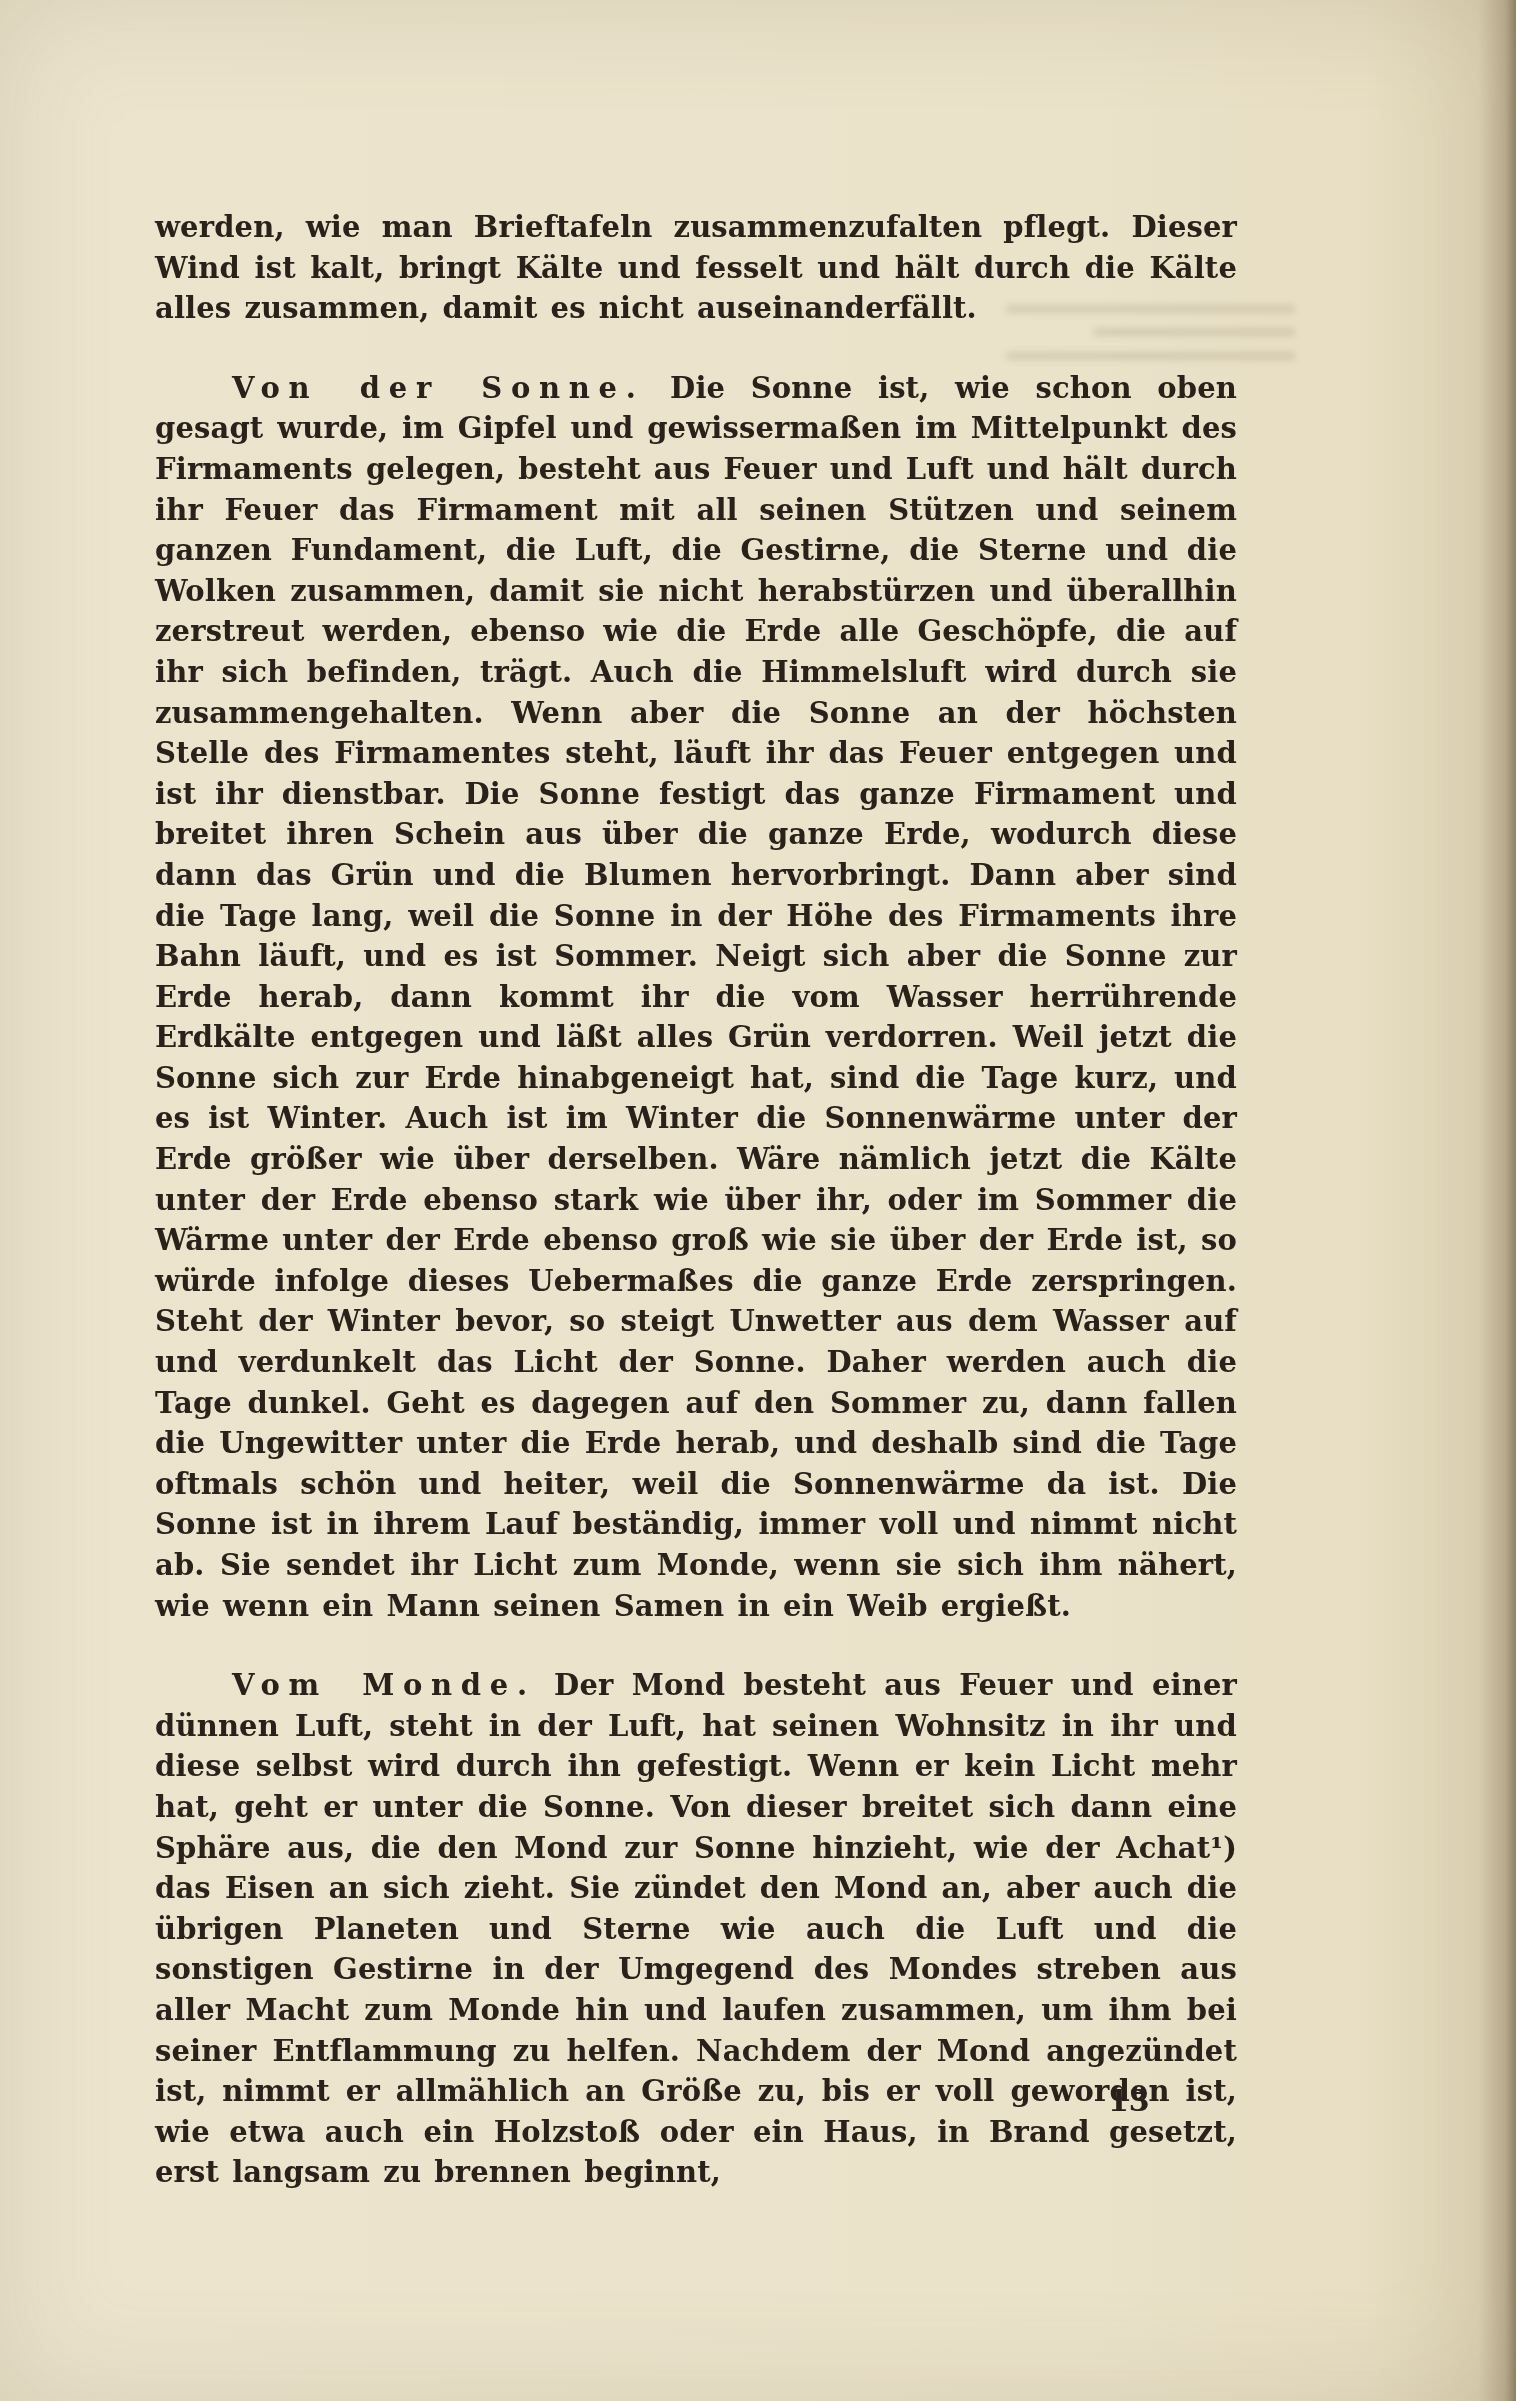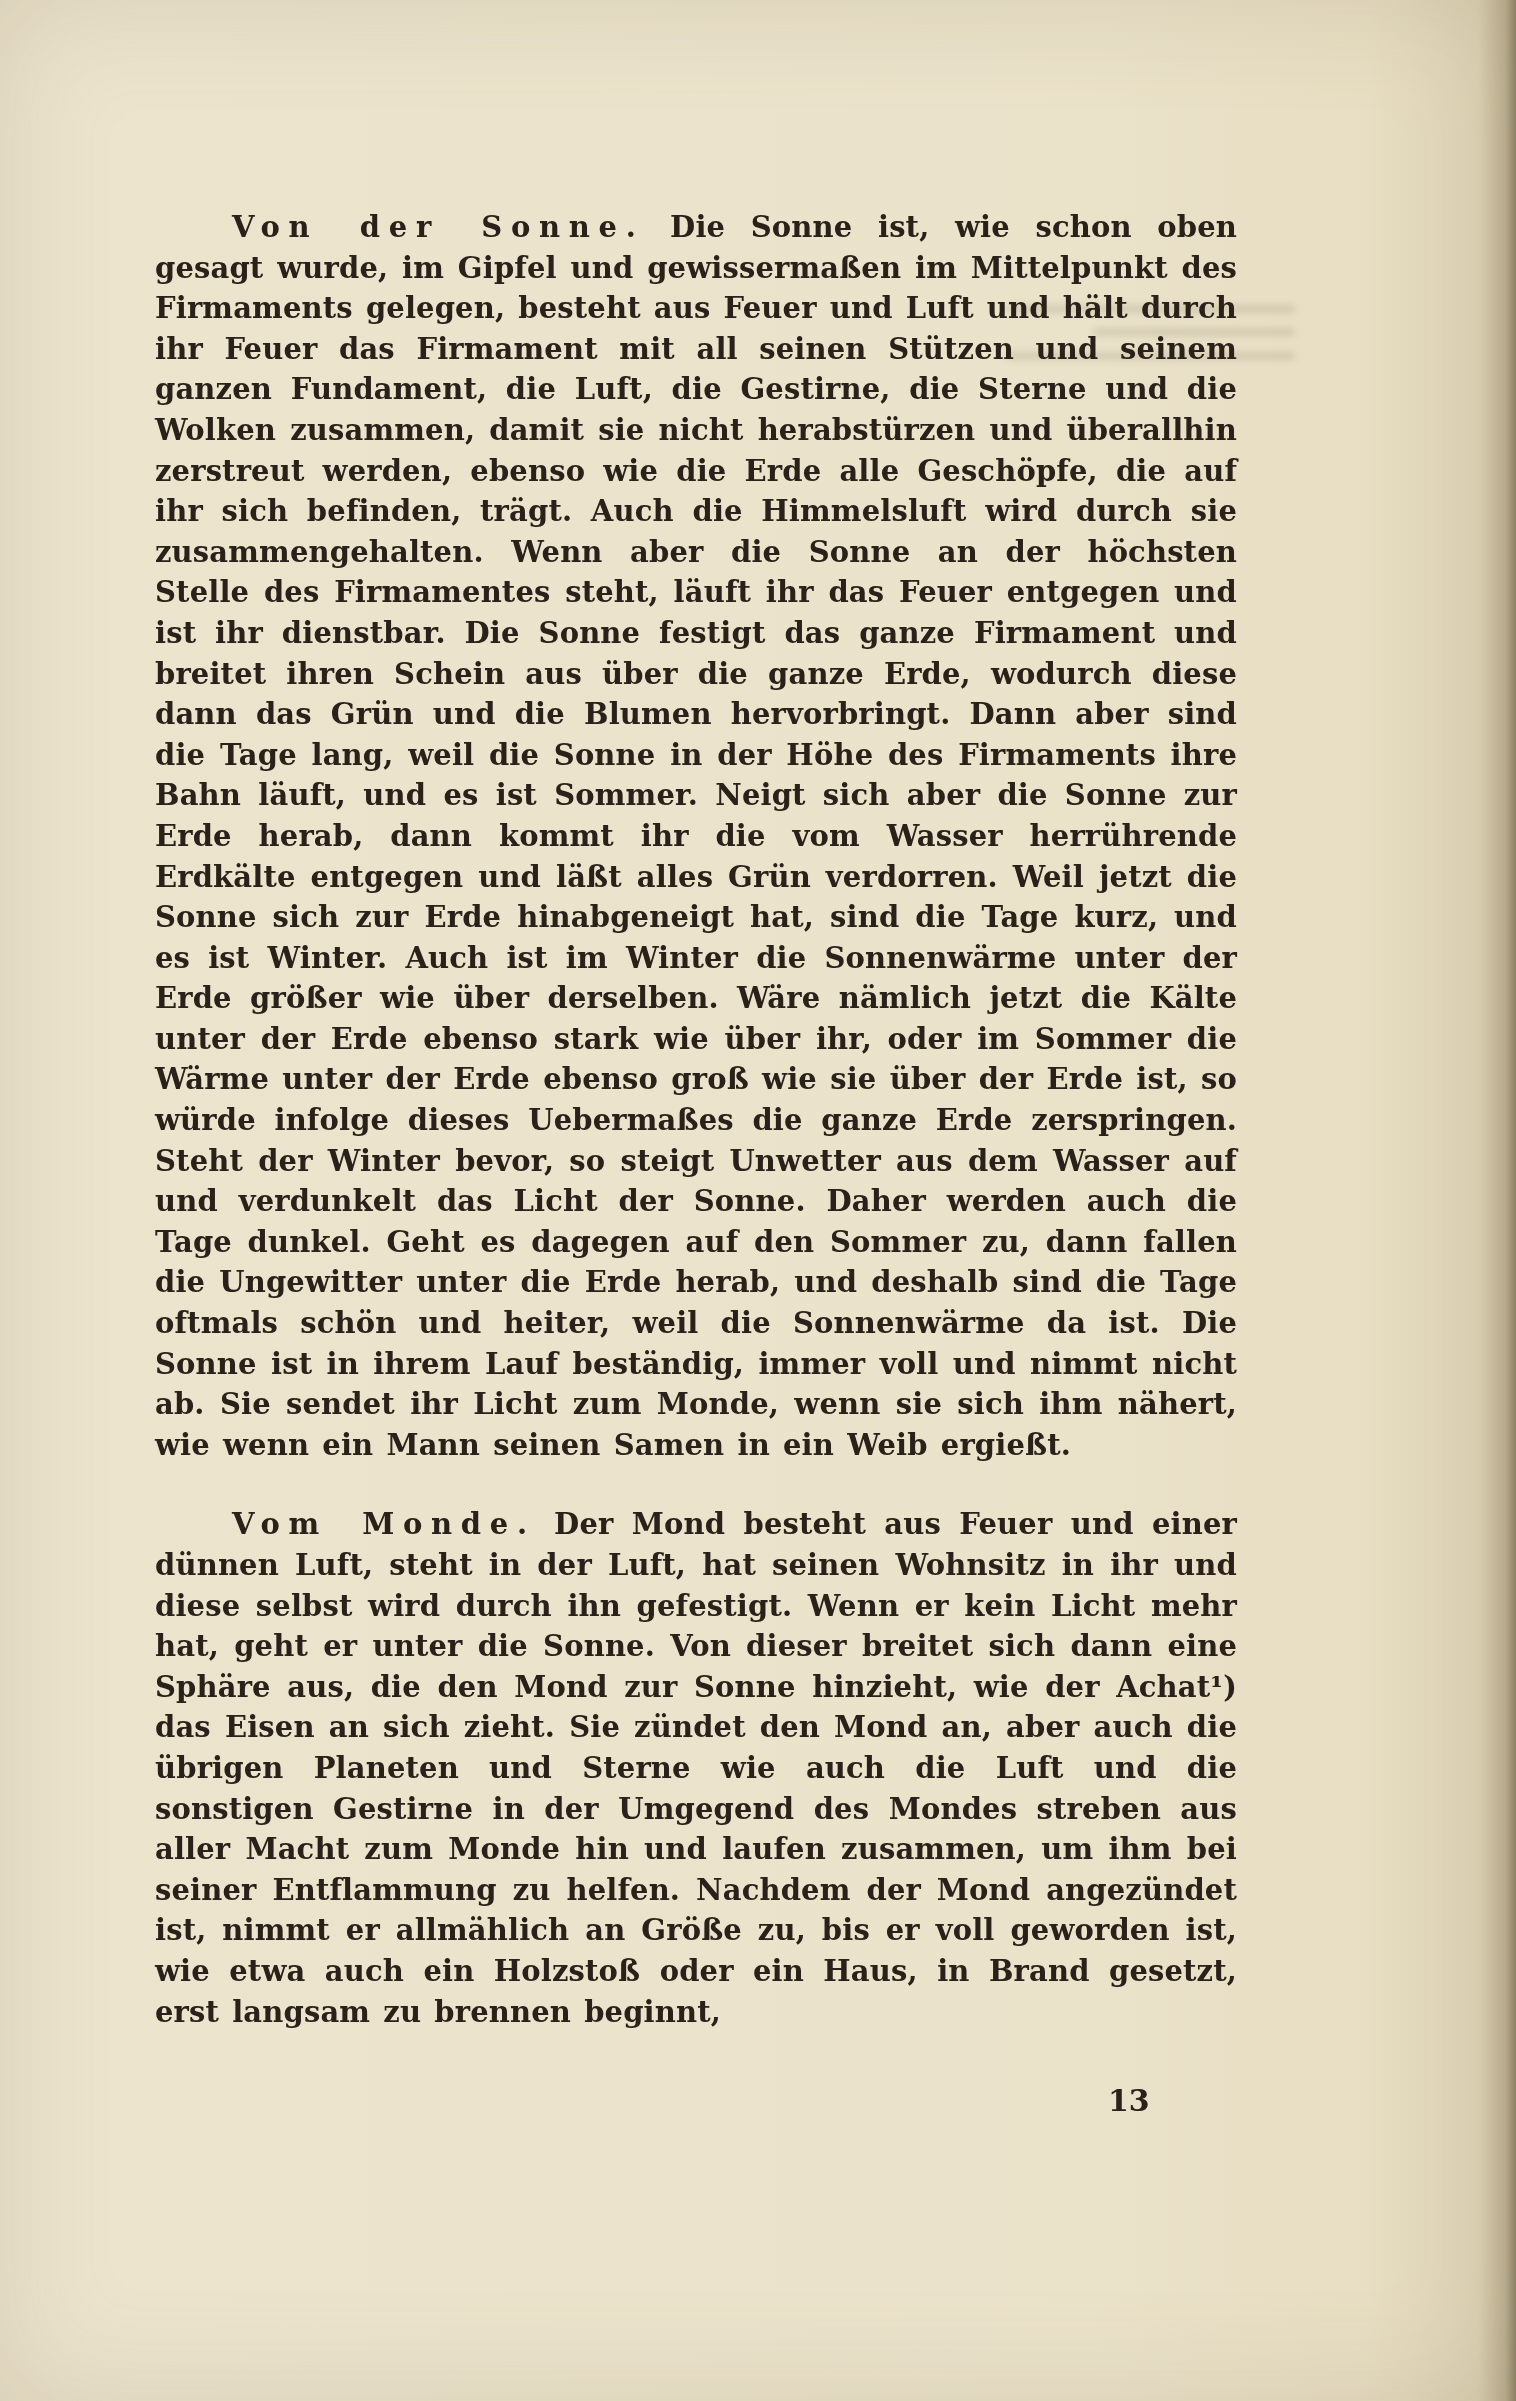--- a/index.html
+++ b/index.html
@@ -82,20 +82,21 @@
 <div class="page-vignette"></div>
 
 <div class="ghost">
   <div class="gl"></div>
   <div class="gl short"></div>
   <div class="gl"></div>
 </div>
 
 <main class="textblock">
 
+  <p class="para">werden, wie man Brieftafeln zusammenzufalten pflegt. Dieser Wind ist kalt, bringt Kälte und fesselt und hält durch die Kälte alles zusammen, damit es nicht auseinanderfällt.</p>
 
   <p class="para indent"><span class="spaced">Von der Sonne.</span> <span>Die Sonne ist, wie schon oben gesagt wurde, im Gipfel und gewissermaßen im Mittelpunkt des Firmaments gelegen, besteht aus Feuer und Luft und hält durch ihr Feuer das Firmament mit all seinen Stützen und seinem ganzen Fundament, die Luft, die Gestirne, die Sterne und die Wolken zusammen, damit sie nicht herabstürzen und überallhin zerstreut werden, ebenso wie die Erde alle Geschöpfe, die auf ihr sich befinden, trägt. Auch die Himmelsluft wird durch sie zusammengehalten. Wenn aber die Sonne an der höchsten Stelle des Firmamentes steht, läuft ihr das Feuer entgegen und ist ihr dienstbar. Die Sonne festigt das ganze Firmament und breitet ihren Schein aus über die ganze Erde, wodurch diese dann das Grün und die Blumen hervorbringt. Dann aber sind die Tage lang, weil die Sonne in der Höhe des Firmaments ihre Bahn läuft, und es ist Sommer. Neigt sich aber die Sonne zur Erde herab, dann kommt ihr die vom Wasser herrührende Erdkälte entgegen und läßt alles Grün verdorren. Weil jetzt die Sonne sich zur Erde hinabgeneigt hat, sind die Tage kurz, und es ist Winter. Auch ist im Winter die Sonnenwärme unter der Erde größer wie über derselben. Wäre nämlich jetzt die Kälte unter der Erde ebenso stark wie über ihr, oder im Sommer die Wärme unter der Erde ebenso groß wie sie über der Erde ist, so würde infolge dieses Uebermaßes die ganze Erde zerspringen. Steht der Winter bevor, so steigt Unwetter aus dem Wasser auf und verdunkelt das Licht der Sonne. Daher werden auch die Tage dunkel. Geht es dagegen auf den Sommer zu, dann fallen die Ungewitter unter die Erde herab, und deshalb sind die Tage oftmals schön und heiter, weil die Sonnenwärme da ist. Die Sonne ist in ihrem Lauf beständig, immer voll und nimmt nicht ab. Sie sendet ihr Licht zum Monde, wenn sie sich ihm nähert, wie wenn ein Mann seinen Samen in ein Weib ergießt.</span></p>
 
   <p class="para indent"><span class="spaced">Vom Monde.</span> <span>Der Mond besteht aus Feuer und einer dünnen Luft, steht in der Luft, hat seinen Wohnsitz in ihr und diese selbst wird durch ihn gefestigt. Wenn er kein Licht mehr hat, geht er unter die Sonne. Von dieser breitet sich dann eine Sphäre aus, die den Mond zur Sonne hinzieht, wie der Achat¹) das Eisen an sich zieht. Sie zündet den Mond an, aber auch die übrigen Planeten und Sterne wie auch die Luft und die sonstigen Gestirne in der Umgegend des Mondes streben aus aller Macht zum Monde hin und laufen zusammen, um ihm bei seiner Entflammung zu helfen. Nachdem der Mond angezündet ist, nimmt er allmählich an Größe zu, bis er voll geworden ist, wie etwa auch ein Holzstoß oder ein Haus, in Brand gesetzt, erst langsam zu brennen beginnt,</span></p>
 
 </main>
 
 <div class="pagenum">13</div>
 
 

